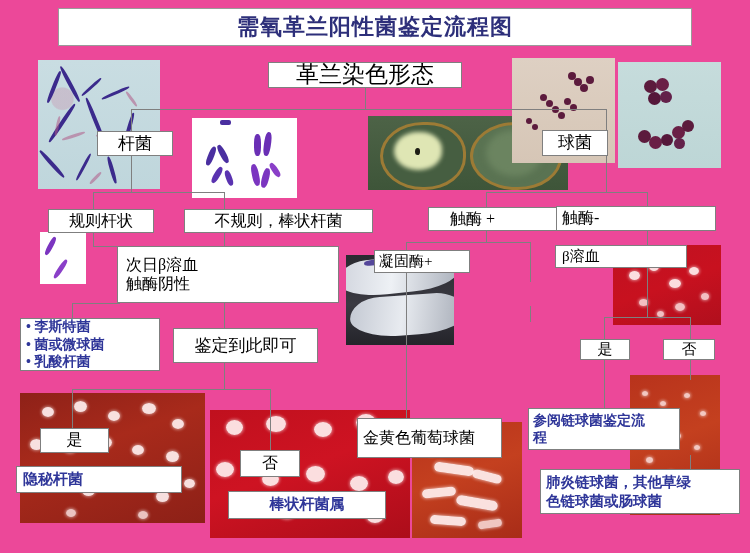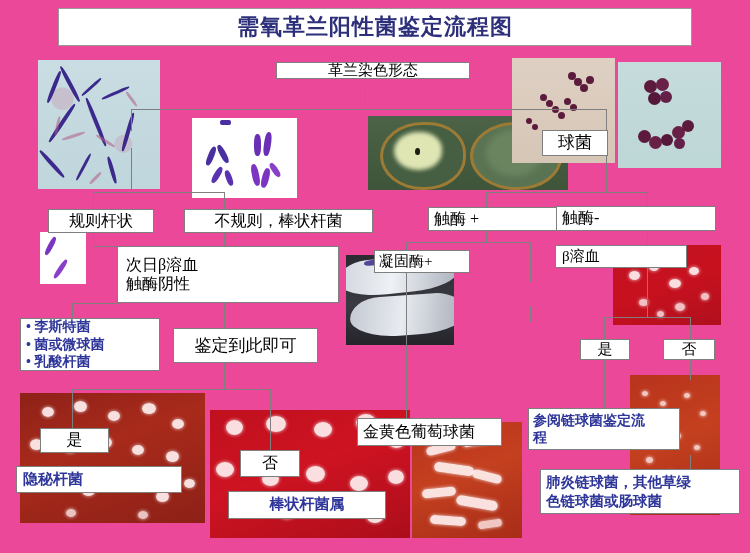--- a/index.html
+++ b/index.html
@@ -289,22 +289,23 @@
   <div class="ln lv" style="left:690px;top:317px;height:22px;"></div>
 
   <div class="ln lv" style="left:604px;top:358px;height:50px;"></div>
 
   <div class="ln lv" style="left:690px;top:358px;height:22px;"></div>
 
   <div class="ln lv" style="left:690px;top:455px;height:14px;"></div>
 
   <div class="title-box">需氧革兰阳性菌鉴定流程图</div>
 
-  <div class="box center" style="left:276px;top:62px;width:194px;height:17px;font-size:15px;">革兰染色形态</div>
-
+  <div class="box center" style="left:268px;top:62px;width:194px;height:26px;font-size:23px;">革兰染色形态</div>
+
+  <div class="box center" style="left:97px;top:131px;width:76px;height:25px;font-size:17px;">杆菌</div>
 
   <div class="box center" style="left:542px;top:130px;width:66px;height:26px;font-size:17px;">球菌</div>
 
   <div class="box center" style="left:48px;top:209px;width:106px;height:24px;font-size:16px;">规则杆状</div>
 
   <div class="box center" style="left:184px;top:209px;width:189px;height:24px;font-size:16px;">不规则，棒状杆菌</div>
 
   <div class="box left" style="left:117px;top:246px;width:222px;height:57px;font-size:16px;padding-left:8px;">次日β溶血
 触酶阴性</div>
 
@@ -315,29 +316,29 @@
   <div class="box center" style="left:173px;top:328px;width:145px;height:35px;font-size:17px;">鉴定到此即可</div>
 
   <div class="box center" style="left:40px;top:428px;width:69px;height:25px;font-size:16px;">是</div>
 
   <div class="box center" style="left:240px;top:450px;width:60px;height:27px;font-size:16px;">否</div>
 
   <div class="box left blue bold" style="left:16px;top:466px;width:166px;height:27px;font-size:15px;padding-left:6px;">隐秘杆菌</div>
 
   <div class="box center blue bold" style="left:228px;top:491px;width:158px;height:28px;font-size:15px;">棒状杆菌属</div>
 
-  <div class="box left" style="left:428px;top:207px;width:132px;height:24px;font-size:16px;padding-left:5px;">触酶 +</div>
+  <div class="box left" style="left:428px;top:207px;width:132px;height:24px;font-size:16px;padding-left:21px;">触酶 +</div>
 
   <div class="box left" style="left:556px;top:206px;width:160px;height:25px;font-size:16px;padding-left:5px;">触酶-</div>
 
   <div class="box left" style="left:374px;top:250px;width:96px;height:23px;font-size:15px;padding-left:4px;">凝固酶+</div>
 
 
 
-  <div class="box left" style="left:357px;top:418px;width:145px;height:28px;font-size:16px;padding-left:5px;">金黄色葡萄球菌</div>
+  <div class="box left" style="left:357px;top:418px;width:145px;height:40px;font-size:16px;padding-left:5px;">金黄色葡萄球菌</div>
 
   <div class="box left" style="left:555px;top:245px;width:132px;height:23px;font-size:15px;padding-left:6px;">β溶血</div>
 
   <div class="box center" style="left:580px;top:339px;width:50px;height:21px;font-size:15px;">是</div>
 
   <div class="box center" style="left:663px;top:339px;width:52px;height:21px;font-size:15px;">否</div>
 
   <div class="box left blue bold" style="left:528px;top:408px;width:152px;height:42px;font-size:14px;padding-left:4px;line-height:1.25;">参阅链球菌鉴定流
 程</div>
 

